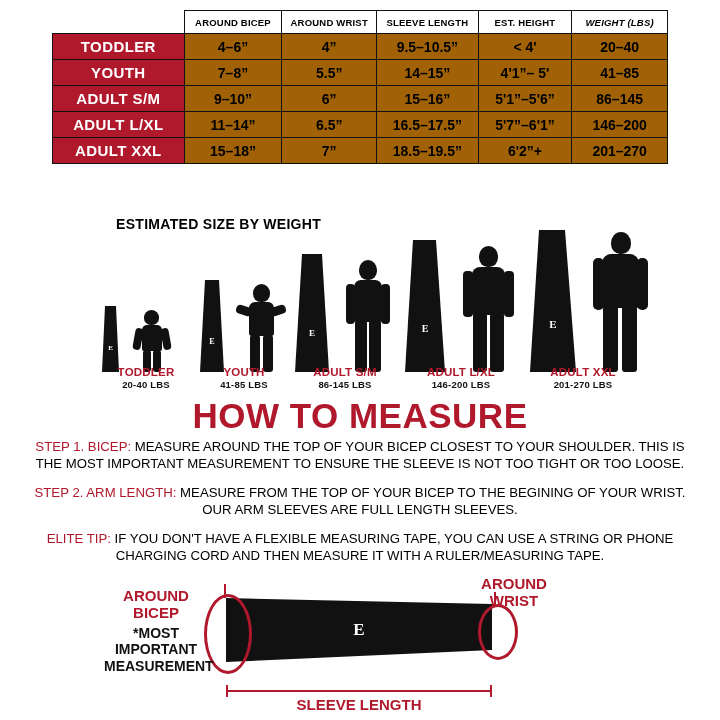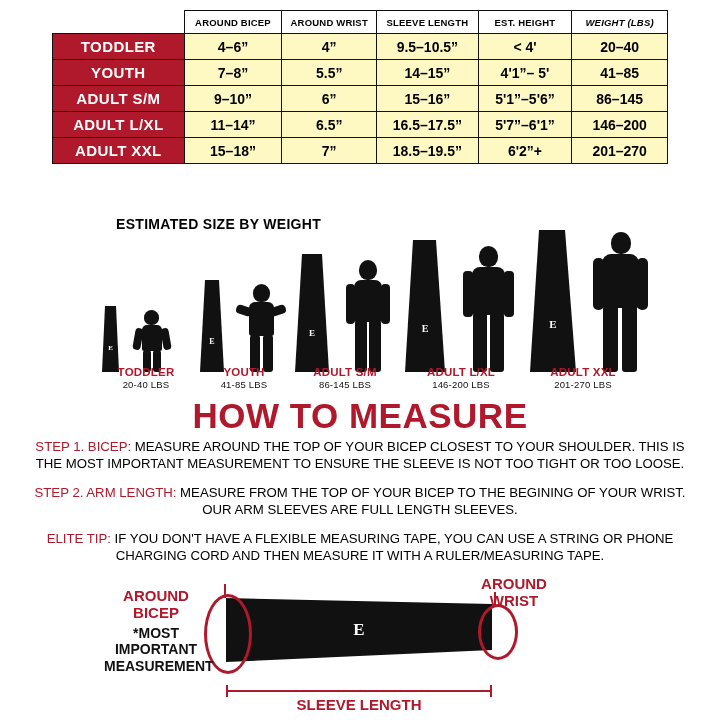--- a/index.html
+++ b/index.html
@@ -34,21 +34,21 @@
   }
   .size-table thead th.blank{border:none;background:transparent;}
   .size-table td.rowhead{
     background:#b0182b;
     color:#fff;
     font-size:15px;
     letter-spacing:.4px;
     width:132px;
     border-color:#111;
   }
-  .size-table td.val{font-size:14px;background:#fef9c3;}
+  .size-table td.val{font-size:14px;background:#a16207;}
   .col-bicep{width:98px;}
   .col-wrist{width:95px;}
   .col-sleeve{width:102px;}
   .col-height{width:94px;}
   .col-weight{width:96px;font-style:italic;}
 
   
   .banner{
     position:absolute;left:83px;top:176px;width:556px;height:28px;
     border:2px solid #b0182b;
@@ -70,21 +70,21 @@
     position:absolute;bottom:0;background:#111;
   }
   .sleeve .logo{
     position:absolute;left:50%;transform:translateX(-50%);
     color:#fff;font-size:9px;font-weight:bold;font-family:"Liberation Serif",serif;
   }
 
   .labels{position:absolute;left:90px;top:366px;width:560px;height:30px;}
   .lbl{position:absolute;text-align:center;}
   .lbl .name{color:#b0182b;font-size:11.5px;font-weight:bold;letter-spacing:.2px;}
-  .lbl .wt{color:#111;font-size:9.5px;font-weight:normal;letter-spacing:.2px;margin-top:1px;}
+  .lbl .wt{color:#111;font-size:9.5px;font-weight:bold;letter-spacing:.2px;margin-top:1px;}
 
   
   .htm{
     position:absolute;left:0;top:396px;width:720px;text-align:center;
     color:#b0182b;font-size:35px;font-weight:bold;letter-spacing:.5px;
     font-family:"Liberation Sans", sans-serif;
   }
   .steps{position:absolute;left:24px;top:438px;width:672px;text-align:center;}
   .step{font-size:13.2px;font-weight:normal;line-height:1.32;margin-bottom:11px;}
   .step .k{color:#b0182b;}

